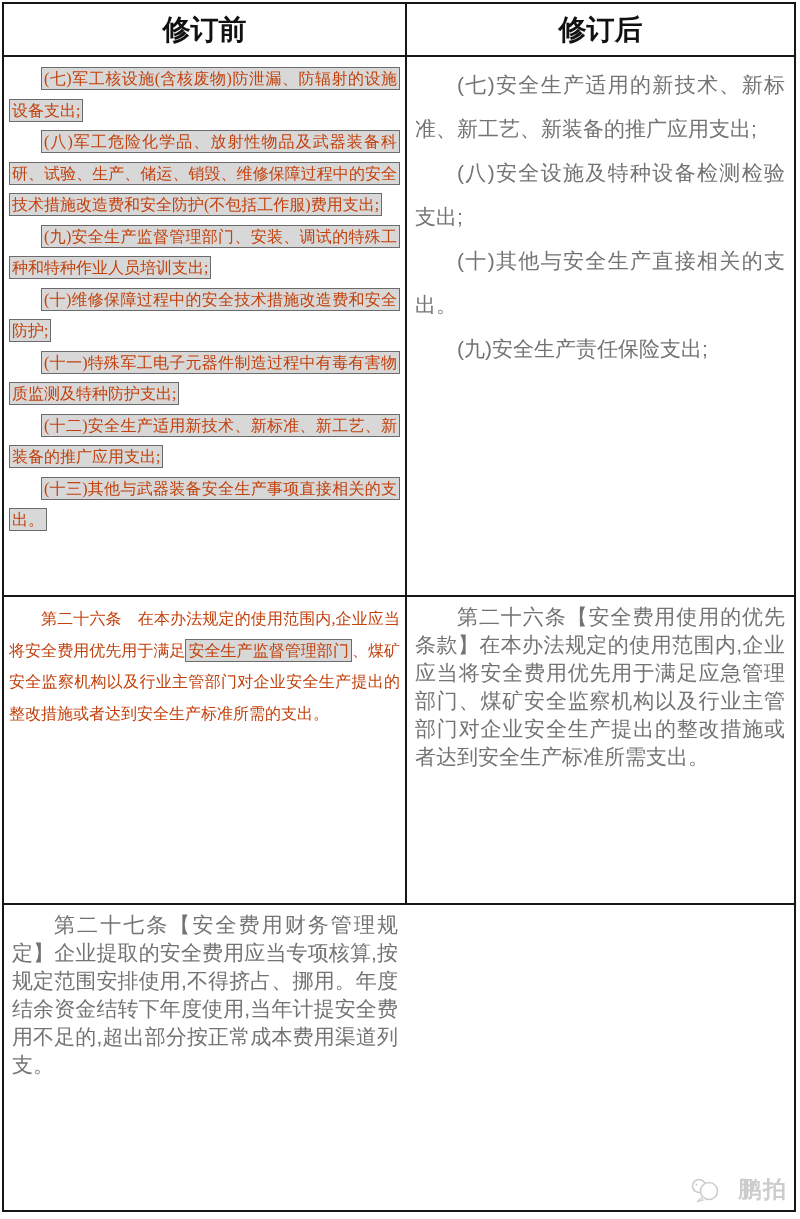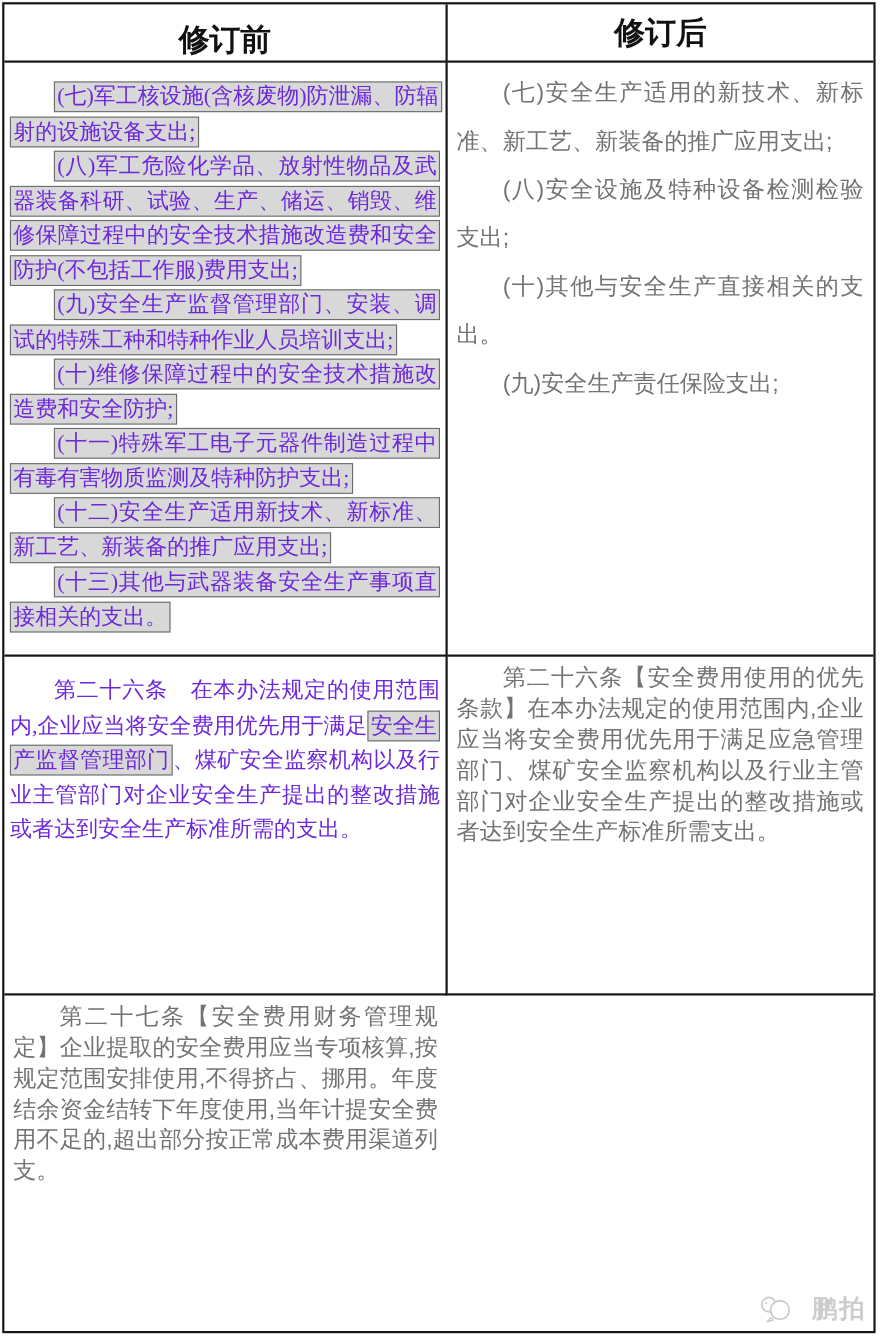--- a/index.html
+++ b/index.html
@@ -20,29 +20,29 @@
     background: #ffffff;
   }
   .cell { box-sizing: border-box; overflow: hidden; }
   .col-l { border-right: 2px solid #161616; }
   .rb    { border-bottom: 2px solid #161616; }
 
   .hdr {
     display: flex; align-items: center; justify-content: center;
     font-weight: bold; font-size: 28px; color: #111111;
   }
-  .hdr-l { font-family: Liberation Sans, sans-serif; align-items: flex-end; }
+  .hdr-l { font-family: Liberation Sans, sans-serif; }
   .hdr-r { font-family: "Liberation Sans", "DejaVu Sans", sans-serif; text-align: center; }
 
   .body-l {
     font-family: "Liberation Serif", "DejaVu Serif", serif;
-    font-size: 20px; line-height: 31.5px;
-    color: #6d28d9;
+    font-size: 16px; line-height: 31.5px;
+    color: #c2410c;
     text-align: justify;
-    padding: 16px 5px 0 5px;
+    padding: 6px 5px 0 5px;
   }
   .body-r {
     font-family: "Liberation Sans", "DejaVu Sans", sans-serif;
     font-size: 21px;
     color: #737373;
     text-align: justify;
     padding: 6px 9px 0 8px;
   }
   .lh-r1  { line-height: 44px; }
   .lh-r23 { line-height: 28px; }

